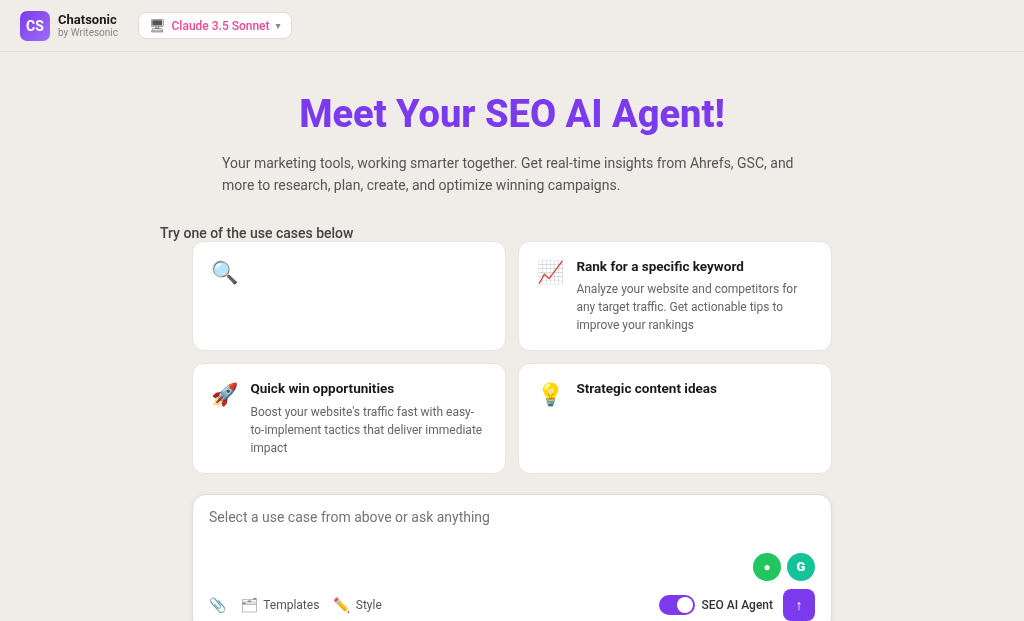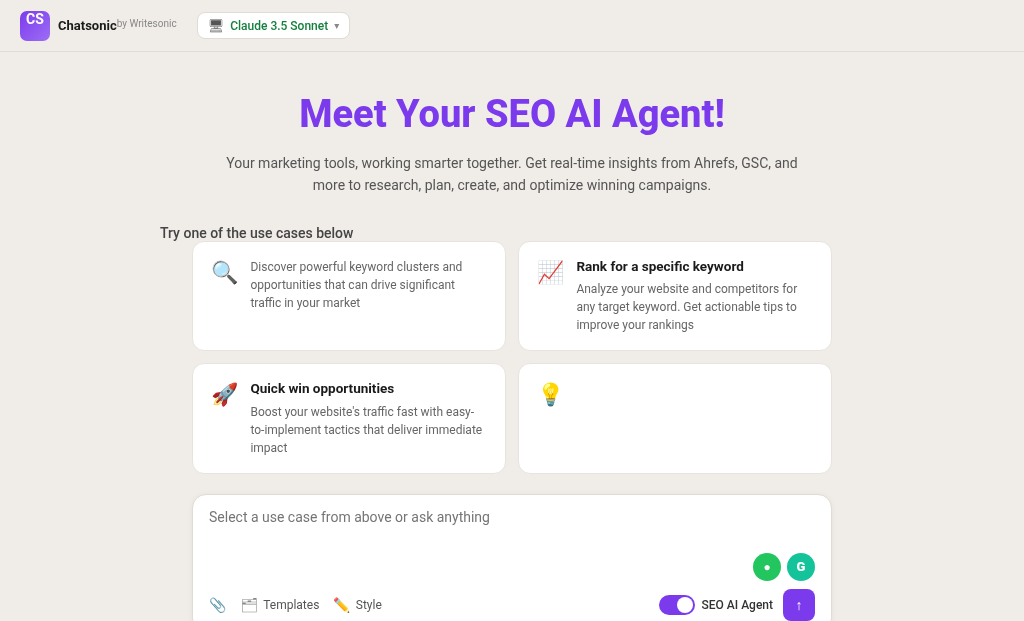--- a/index.html
+++ b/index.html
@@ -24,29 +24,29 @@
       display: flex;
       align-items: center;
       gap: 8px;
     }
     .logo-icon {
       width: 30px;
       height: 30px;
       background: linear-gradient(135deg, #7c3aed, #9d6ef5);
       border-radius: 7px;
       display: flex;
-      align-items: flex-start;
+      align-items: center;
       justify-content: center;
       color: white;
       font-size: 14px;
       font-weight: bold;
     }
     .logo-text-group {
       display: flex;
-      flex-direction: row;
+      flex-direction: column;
     }
     .logo-name {
       font-size: 13px;
       font-weight: 700;
       color: #1a1a1a;
       line-height: 1.2;
     }
     .logo-sub {
       font-size: 10px;
       color: #888;
@@ -62,21 +62,21 @@
       border-radius: 8px;
       padding: 5px 10px;
       cursor: pointer;
     }
     .model-icon {
       font-size: 13px;
       color: #555;
     }
     .model-name {
       font-size: 12px;
-      color: #15803d;
+      color: #ec4899;
       font-weight: 500;
     }
     .chevron-down {
       font-size: 10px;
       color: #888;
     }
 
     
     .main {
       display: flex;
@@ -89,21 +89,20 @@
       font-size: 38px;
       font-weight: 800;
       color: #7c3aed;
       text-align: center;
       margin-bottom: 16px;
     }
 
     .subtitle {
       font-size: 14px;
       color: #555;
-      text-align: center;
       max-width: 580px;
       line-height: 1.6;
       margin-bottom: 28px;
     }
 
     .section-label {
       font-size: 14px;
       color: #444;
       font-weight: 500;
       align-self: flex-start;
@@ -284,43 +283,43 @@
 <main class="main">
   <h1 class="page-title">Meet Your SEO AI Agent!</h1>
   <p class="subtitle">Your marketing tools, working smarter together. Get real-time insights from Ahrefs, GSC, and more to research, plan, create, and optimize winning campaigns.</p>
   <p class="section-label">Try one of the use cases below</p>
 
   <div class="cards-grid">
 
     <div class="use-case-card">
       <div class="card-icon">🔍</div>
       <div class="card-text">
-        <div class="card-desc">Discover powerful keyword clusters and opportunities that can drive significant traffic in your market</div>
       </div>
     </div>
 
     <div class="use-case-card">
       <div class="card-icon">📈</div>
       <div class="card-text">
         <div class="card-title">Rank for a specific keyword</div>
-        <div class="card-desc">Analyze your website and competitors for any target keyword. Get actionable tips to improve your rankings</div>
+        <div class="card-desc">Analyze your website and competitors for any target traffic. Get actionable tips to improve your rankings</div>
       </div>
     </div>
 
     <div class="use-case-card">
       <div class="card-icon">🚀</div>
       <div class="card-text">
         <div class="card-title">Quick win opportunities</div>
         <div class="card-desc">Boost your website's traffic fast with easy-to-implement tactics that deliver immediate impact</div>
       </div>
     </div>
 
     <div class="use-case-card">
       <div class="card-icon">💡</div>
       <div class="card-text">
+        <div class="card-title">Strategic content ideas</div>
       </div>
     </div>
   </div>
 
   <div class="chat-input-container">
     <textarea class="chat-input" placeholder="Select a use case from above or ask anything" style=""></textarea>
 
     <div class="chat-icons-row">
       <div class="chat-plugin-icon icon-green" style="background:#22c55e; font-size:12px;">●</div>
       <div class="chat-plugin-icon icon-grammarly" style="background:#15c39a; font-size:13px; font-weight:900;">G</div>

